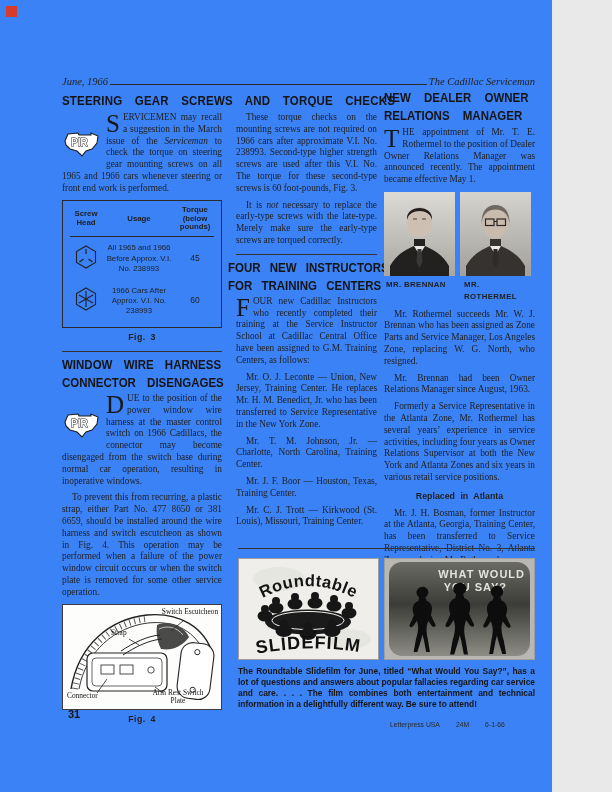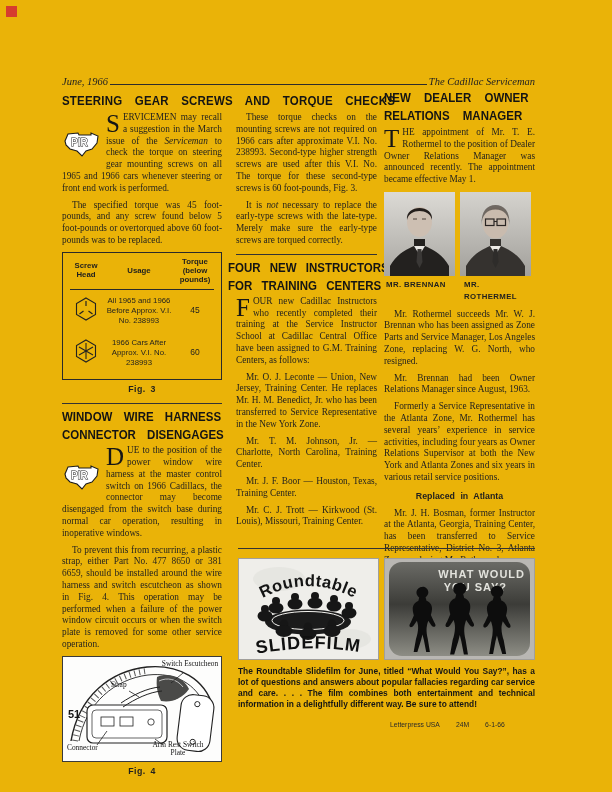--- a/index.html
+++ b/index.html
@@ -1,16 +1,16 @@
 <!DOCTYPE html>
 <html><head>
 <meta charset="utf-8">
 <style>
   html,body{margin:0;padding:0;background:#e9e9e9;}
-  .page{position:relative;width:612px;height:792px;background:#eab308;overflow:hidden;
+  .page{position:relative;width:552px;height:792px;background:#3b82f6;overflow:hidden;
         font-family:"Liberation Serif",serif;color:#1f1f1f;}
   .corner-mark{position:absolute;left:6px;top:6px;width:11px;height:11px;background:#d63c2e;}
   
   .header{position:absolute;left:62px;top:76px;width:473px;display:flex;align-items:flex-end;
           font-style:italic;font-size:10.5px;color:#222;}
   .header .hline{flex:1;border-bottom:1px solid #2c2c2c;margin:0 2px 2px 2px;}
   
   .h1,.h2{font-family:"Liberation Sans",sans-serif;font-weight:700;color:#141414;
           transform:scaleY(1.18);transform-origin:0 50%;line-height:15px;font-size:11.5px;}
   .h1{white-space:nowrap;word-spacing:9px;letter-spacing:.2px;}
@@ -86,21 +86,20 @@
     <p class="p">
       <span class="pirwrap">
         <svg width="40" height="29" viewBox="0 0 40 29">
           <path d="M3,10 L6,3 L16,2 L17,4 L29,4 L29,2 L36,5 L35,12 L30,18 L24,20 L20,25 L15,20 L8,18 L4,14 Z" fill="#fff" stroke="#1c1c1c" stroke-width="1.1"></path>
           <text x="9" y="15" font-family="Liberation Sans, sans-serif" font-size="10" font-weight="700" fill="#fff" stroke="#161616" stroke-width="0.9" style="paint-order:stroke">PIR</text>
         </svg>
       </span>
       <span class="dcap">S</span>
       <span>ERVICEMEN may recall a suggestion in the March issue of the </span><span class="it">Serviceman</span><span> to check the torque on steering gear mounting screws on all 1965 and 1966 cars whenever steering or front end work is performed.</span>
     </p>
-    <p class="p ind">The specified torque was 45 foot-pounds, and any screw found below 5 foot-pounds or overtorqued above 60 foot-pounds was to be replaced.</p>
 
     <div class="tbox">
       <div class="tgrid">
         <div class="th">Screw Head</div>
         <div class="th">Usage</div>
         <div class="th">Torque (below pounds)</div>
         <div class="thdiv"></div>
         <div style="text-align:center">
           <svg width="26" height="26" viewBox="0 0 26 26">
             <polygon points="13,2 22.5,7.5 22.5,18.5 13,24 3.5,18.5 3.5,7.5" fill="none" stroke="#222" stroke-width="1.1"></polygon>
@@ -334,19 +333,19 @@
       <g fill="#0d0d0d">
         <use href="#gal" transform="translate(24,28) scale(0.93)"></use>
         <use href="#gal" transform="translate(60,24) scale(1.02)"></use>
         <use href="#gal" transform="translate(126,27) scale(-0.97,0.97)"></use>
       </g>
     </svg>
   </div>
 
   <div class="promo-cap">The Roundtable Slidefilm for June, titled “What Would You Say?”, has a lot of questions and answers about popular fallacies regarding car service and care. . . . The film combines both entertainment and technical information in a delightfully different way. Be sure to attend!</div>
 
-  <div class="pagenum">51</div>
+  <div class="pagenum">31</div>
   <div class="printline">
     <span>Letterpress USA</span>
     <span>24M</span>
     <span>6-1-66</span>
   </div>
 </div>
 
 </body></html>

